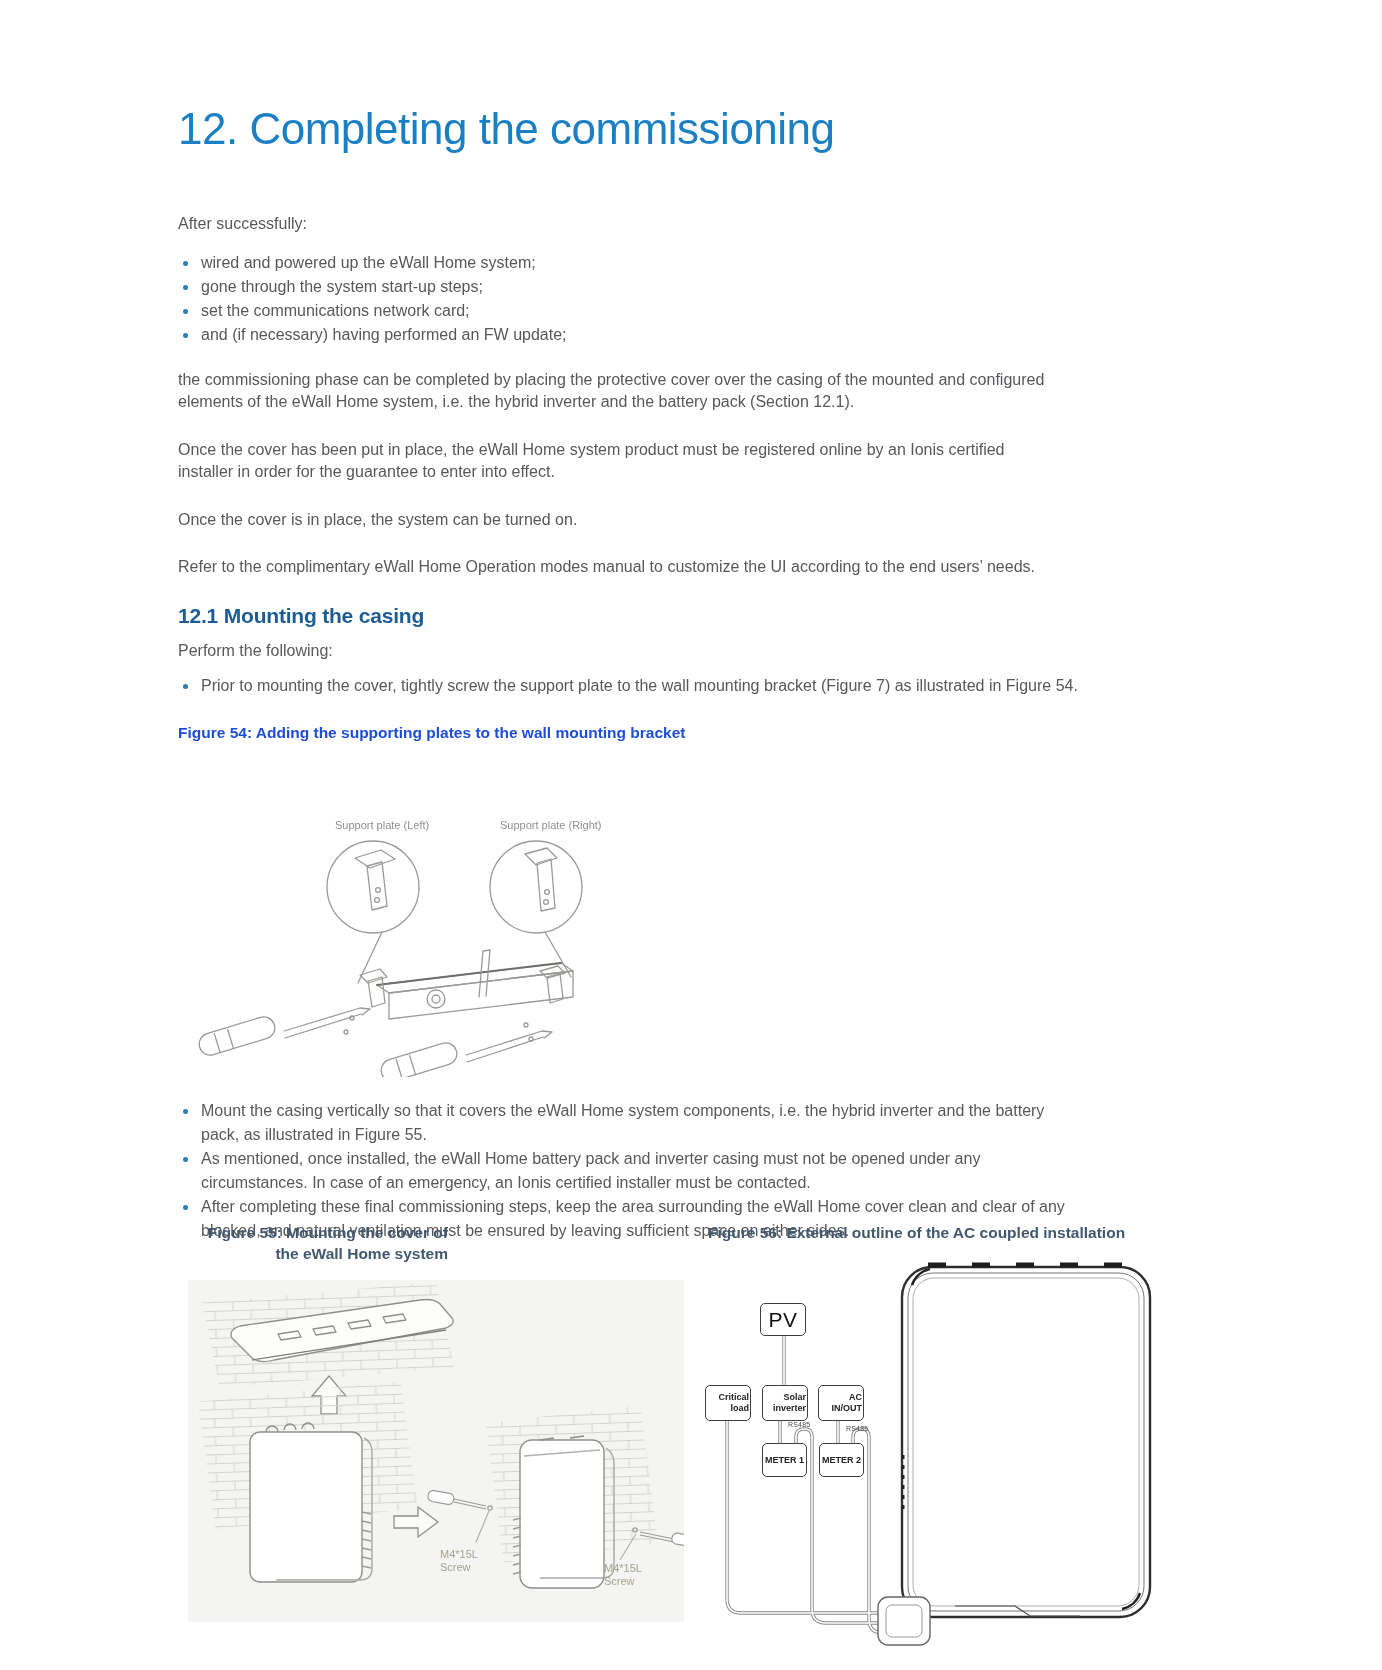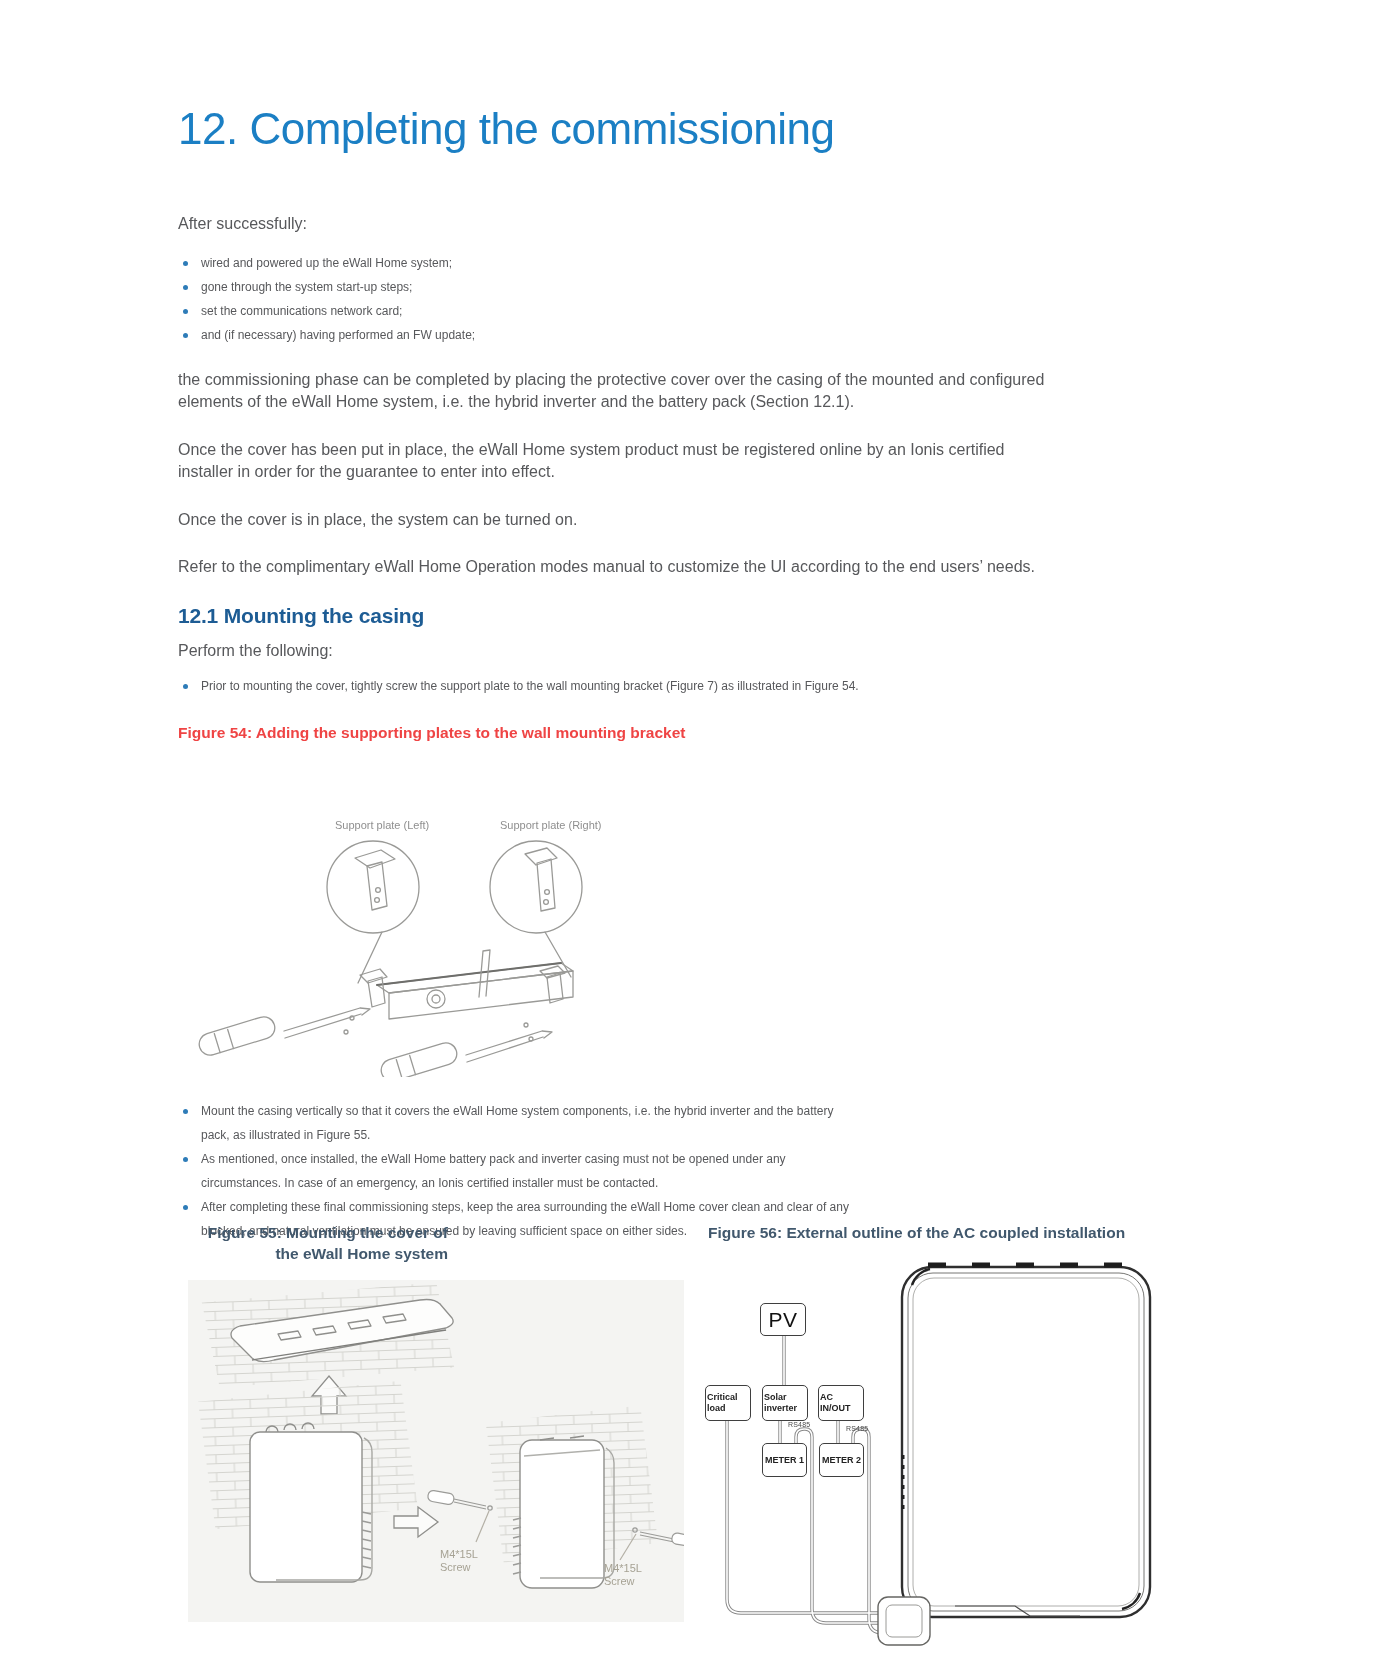--- a/index.html
+++ b/index.html
@@ -4,40 +4,40 @@
 <style>
   html,body{margin:0;padding:0;background:#fff;}
   .page{position:relative;width:1382px;height:1670px;background:#ffffff;overflow:hidden;
         font-family:"Liberation Sans", sans-serif;color:#57585b;}
   .content{position:absolute;left:178px;top:0;width:1040px;}
   h1.title{margin:104px 0 0 0;font-size:44px;line-height:1.12;font-weight:400;
            letter-spacing:-0.5px;color:#1b7fc4;}
   .body-text{font-size:16px;line-height:22px;color:#57585b;margin:0;}
   .lead{margin-top:60px;}
   ul.blist{list-style:none;margin:16px 0 0 0;padding:0;}
-  ul.blist li{position:relative;padding-left:23px;font-size:12px;line-height:24px;color:#57585b;}
+  ul.blist li{position:relative;padding-left:23px;font-size:16px;line-height:24px;color:#57585b;}
   ul.blist li .dot{position:absolute;left:5px;top:10px;width:5px;height:5px;border-radius:50%;
                    background:#2e7cb8;}
   .para{margin-top:22px;}
   h2.sec{margin:26px 0 0 0;font-size:21px;font-weight:bold;color:#1d5c94;letter-spacing:-0.2px;}
-  .figcap{margin-top:24px;font-size:15.5px;font-weight:bold;color:#ef4444;line-height:21px;}
+  .figcap{margin-top:24px;font-size:15.5px;font-weight:bold;color:#1d4ed8;line-height:21px;}
   .fig54-wrap{position:relative;height:322px;margin-top:8px;}
   .fig54-wrap svg{position:absolute;left:6px;top:0;}
   .fig-label{position:absolute;font-size:11px;color:#8f8f8f;white-space:nowrap;}
   
   .cap55{position:absolute;left:178px;top:1222px;width:270px;font-size:15.5px;font-weight:bold;
          color:#41586d;line-height:21px;text-align:right;}
   .cap56{position:absolute;left:708px;top:1222px;width:480px;font-size:15.5px;font-weight:bold;
          color:#41586d;line-height:21px;}
   .fig55-box{position:absolute;left:188px;top:1280px;width:496px;height:342px;background:#f4f4f2;}
   .screw-label{position:absolute;font-size:11px;line-height:12.5px;color:#a6a294;}
   .fig56-box{position:absolute;left:660px;top:1185px;width:520px;height:485px;}
   .fig56-box svg{position:absolute;left:0;top:0;}
   .node{position:absolute;box-sizing:border-box;background:#fff;border:1.4px solid #3f3f3f;
-        border-radius:5px;display:flex;align-items:center;justify-content:center;text-align:left;
+        border-radius:5px;display:flex;align-items:center;justify-content:center;text-align:right;
         font-weight:bold;color:#222;font-size:9px;line-height:11px;padding:0 1px;}
   .node.pv{font-size:21px;font-weight:400;letter-spacing:0.5px;color:#111;}
   .rs485{position:absolute;font-size:7px;color:#4a4a4a;letter-spacing:0.2px;}
 </style>
 </head>
 <body>
 
 <div class="page">
   <div class="content">
 

